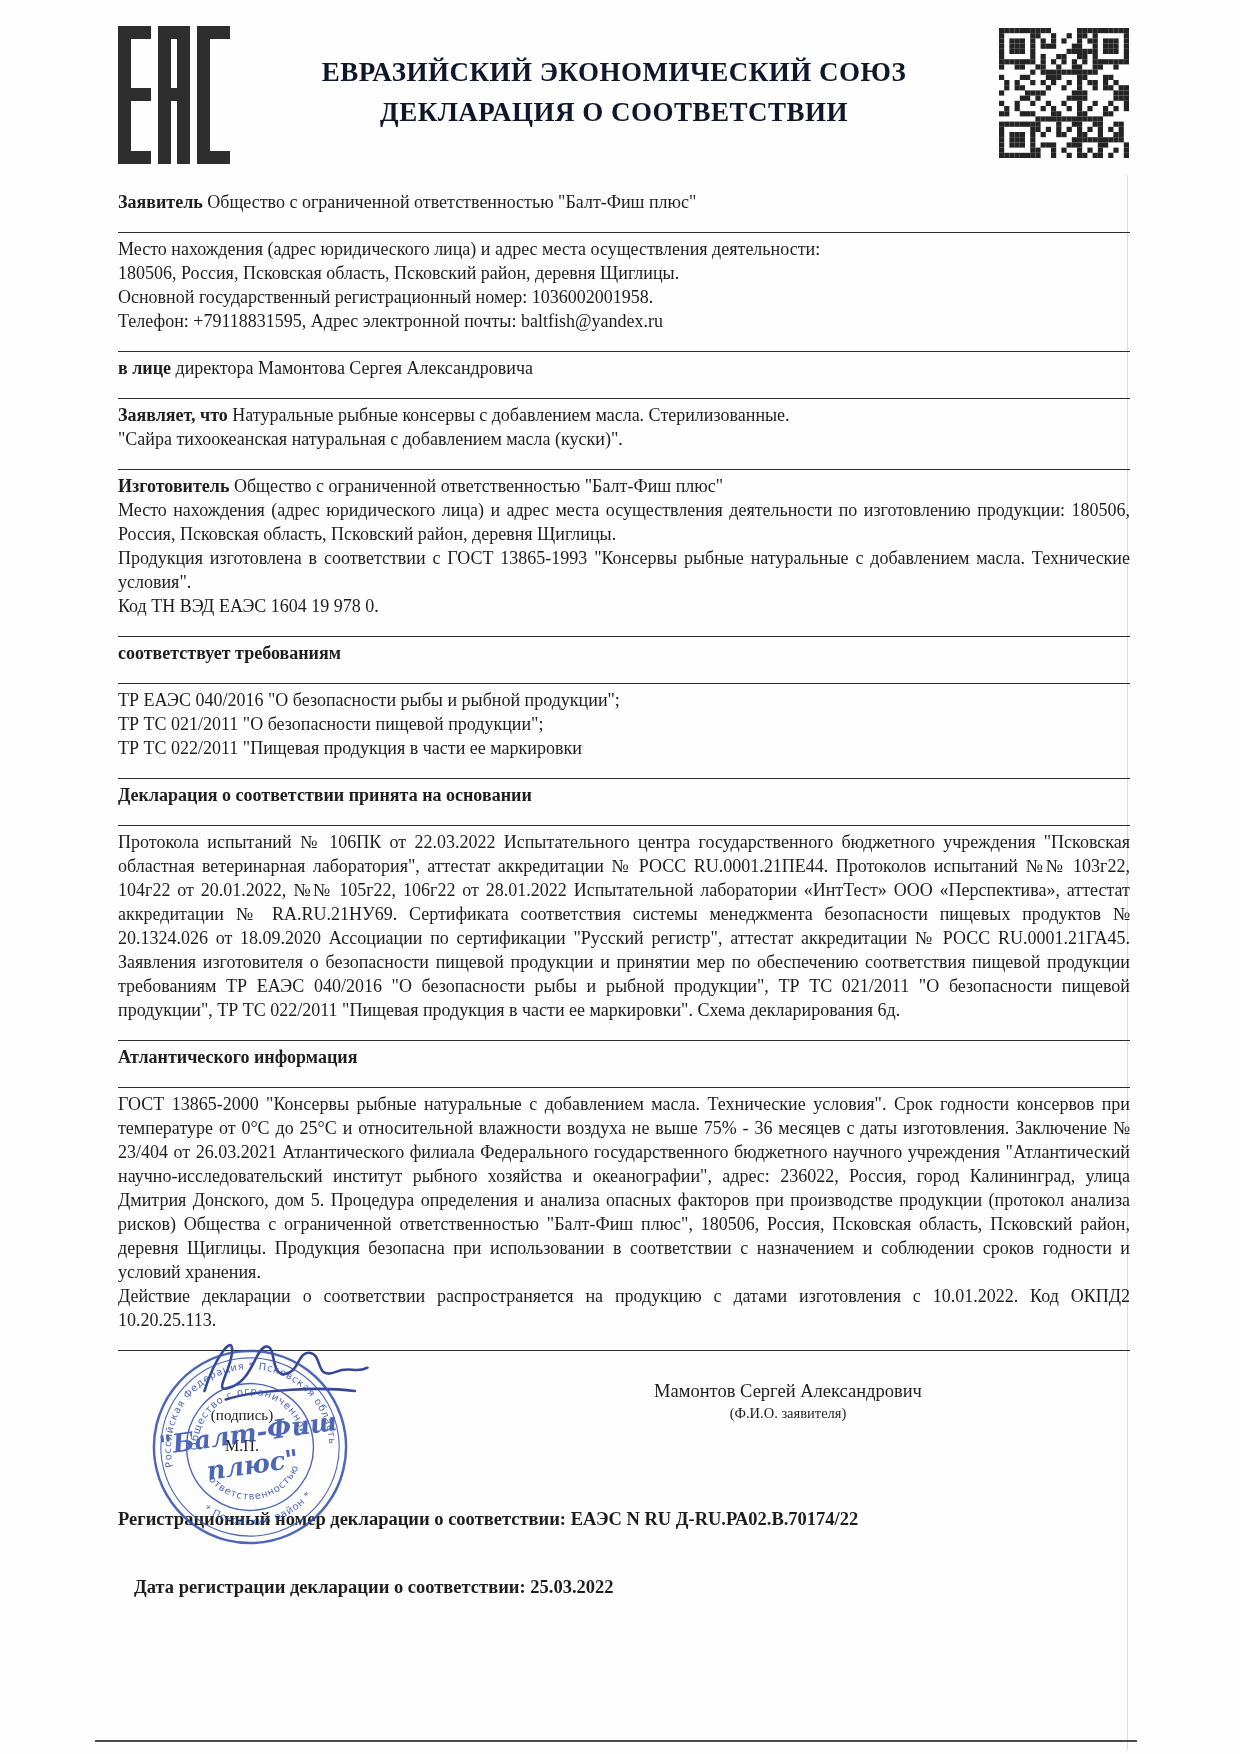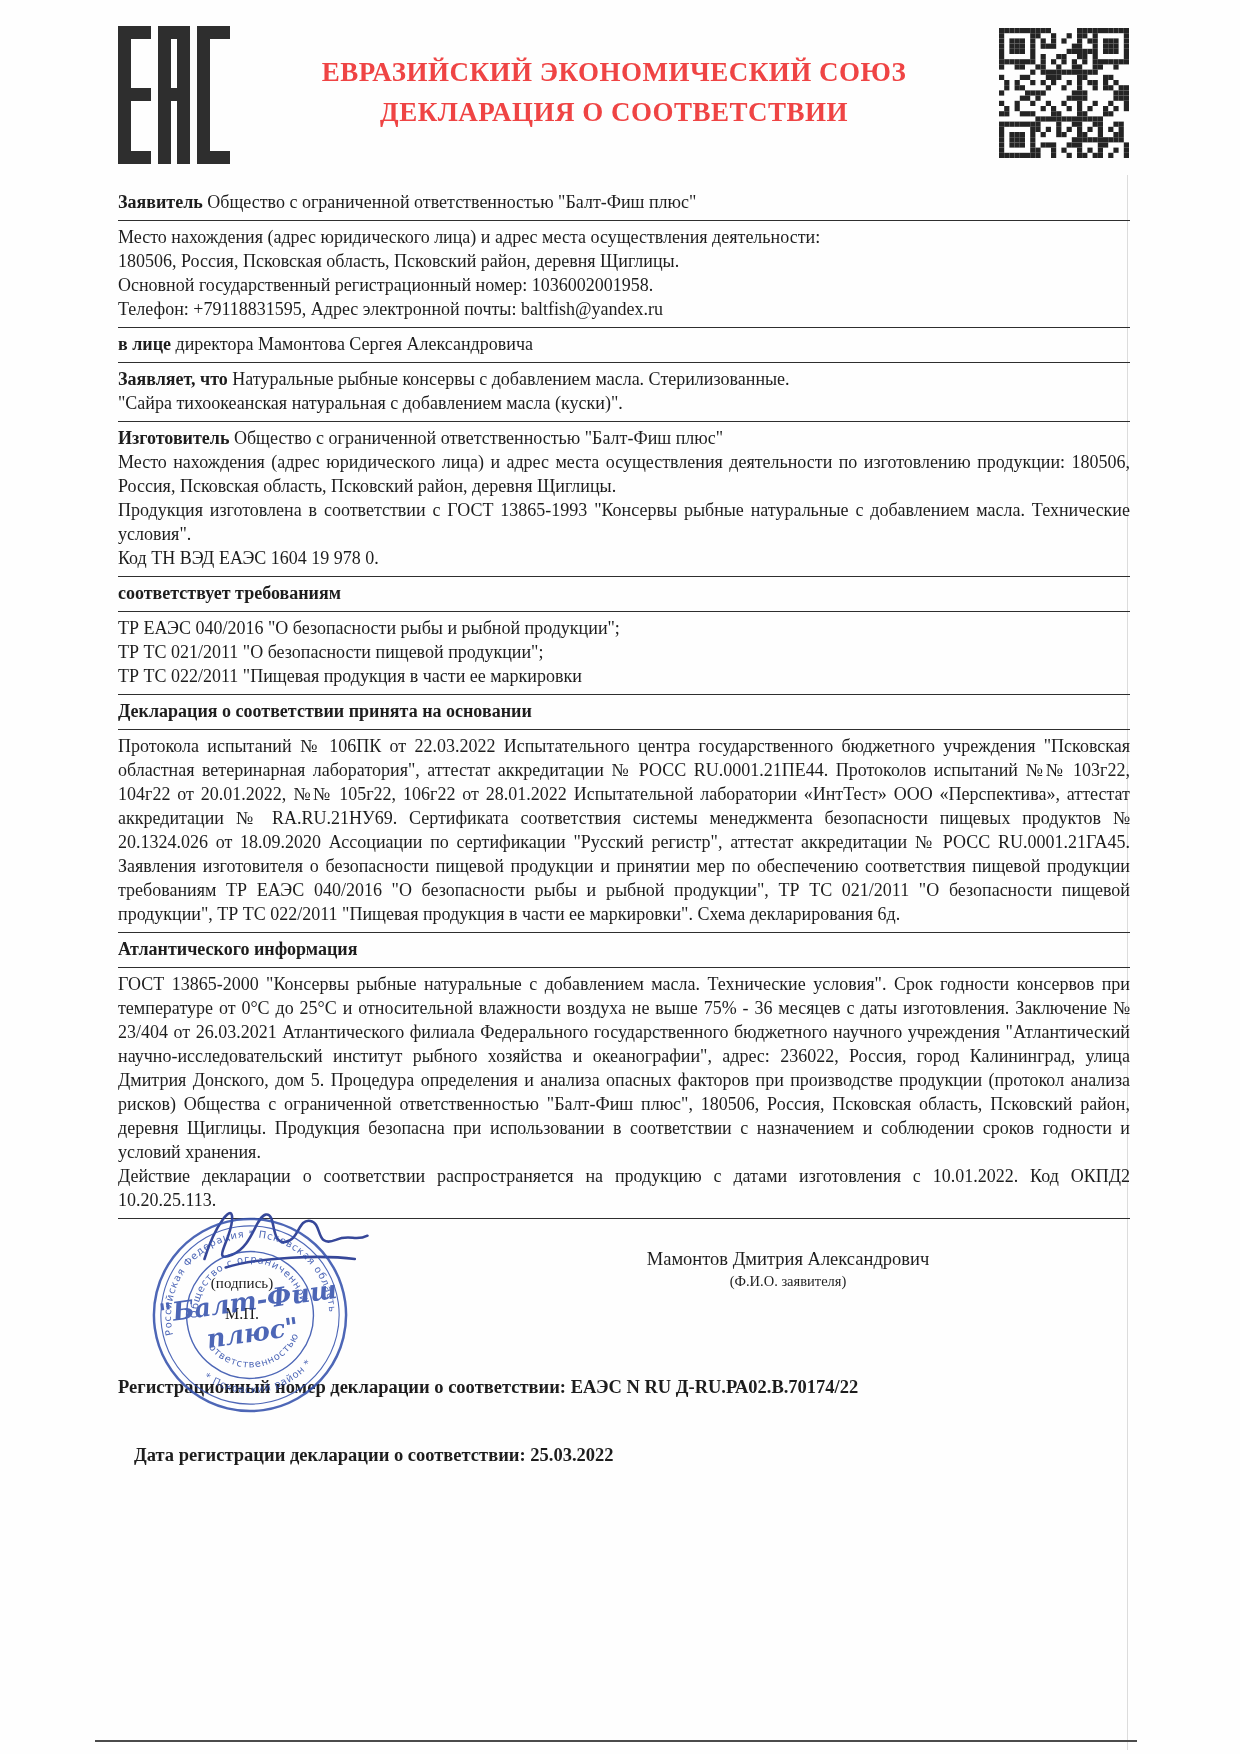--- a/index.html
+++ b/index.html
@@ -6,26 +6,26 @@
   html,body{margin:0;padding:0;background:#ffffff}
   .page{width:1240px;height:1754px;background:#fefefe;position:relative;overflow:hidden;
         font-family:"Liberation Serif","DejaVu Serif",serif;color:#1d1d1d}
   .content{position:absolute;left:118px;top:0;width:1012px}
 
   
   .header{display:flex;align-items:flex-start;margin-top:26px}
   .eac-logo{width:112px;height:138px;flex:0 0 auto}
   .eac-logo svg{width:100%;height:100%}
   .title-block{flex:1;text-align:center;padding-top:26px;font-weight:bold;
-               font-size:27px;line-height:40px;letter-spacing:.5px;color:#ef4444}
+               font-size:27px;line-height:40px;letter-spacing:.5px;color:#0f172a}
   .qr{width:132px;height:130px;flex:0 0 auto;margin-top:2px}
   .qr svg{width:100%;height:100%}
 
   
-  .sec{border-bottom:1px solid #2e2e2e;padding:4px 0 6px}
+  .sec{border-bottom:1px solid #2e2e2e;padding:4px 0 18px}
   .sec.first{margin-top:22px}
   .sec.nb{border-bottom:none}
   .sec p{margin:0;font-size:18px;line-height:24px}
   .bold{font-weight:bold}
   b{font-weight:bold}
   .just{text-align:justify}
 
   
   .sig-area{position:relative;height:132px;margin-top:8px}
   .stamp{position:absolute;left:28px;top:-16px;width:208px;height:208px;z-index:3;opacity:.88;pointer-events:none}
@@ -484,21 +484,21 @@
           <text class="center-text" x="105" y="132">плюс"</text>
         </g>
       </svg>
 
       <div class="sig-left">
         <div class="sig-cap">(подпись)</div>
         <div class="sig-mp">М.П.</div>
       </div>
 
       <div class="sig-right">
-        <div class="sig-name">Мамонтов Дмитрия Александрович</div>
+        <div class="sig-name">Мамонтов Сергей Александрович</div>
         <div class="sig-name-cap">(Ф.И.О. заявителя)</div>
       </div>
     </div>
 
     <p class="reg-line"><span>Регистрационный номер декларации о соответствии:</span> <span>ЕАЭС N RU Д-RU.РА02.В.70174/22</span></p>
 
     <p class="date-line"><span>Дата регистрации декларации о соответствии:</span> <span>25.03.2022</span></p>
 
   </div>
 </div>

